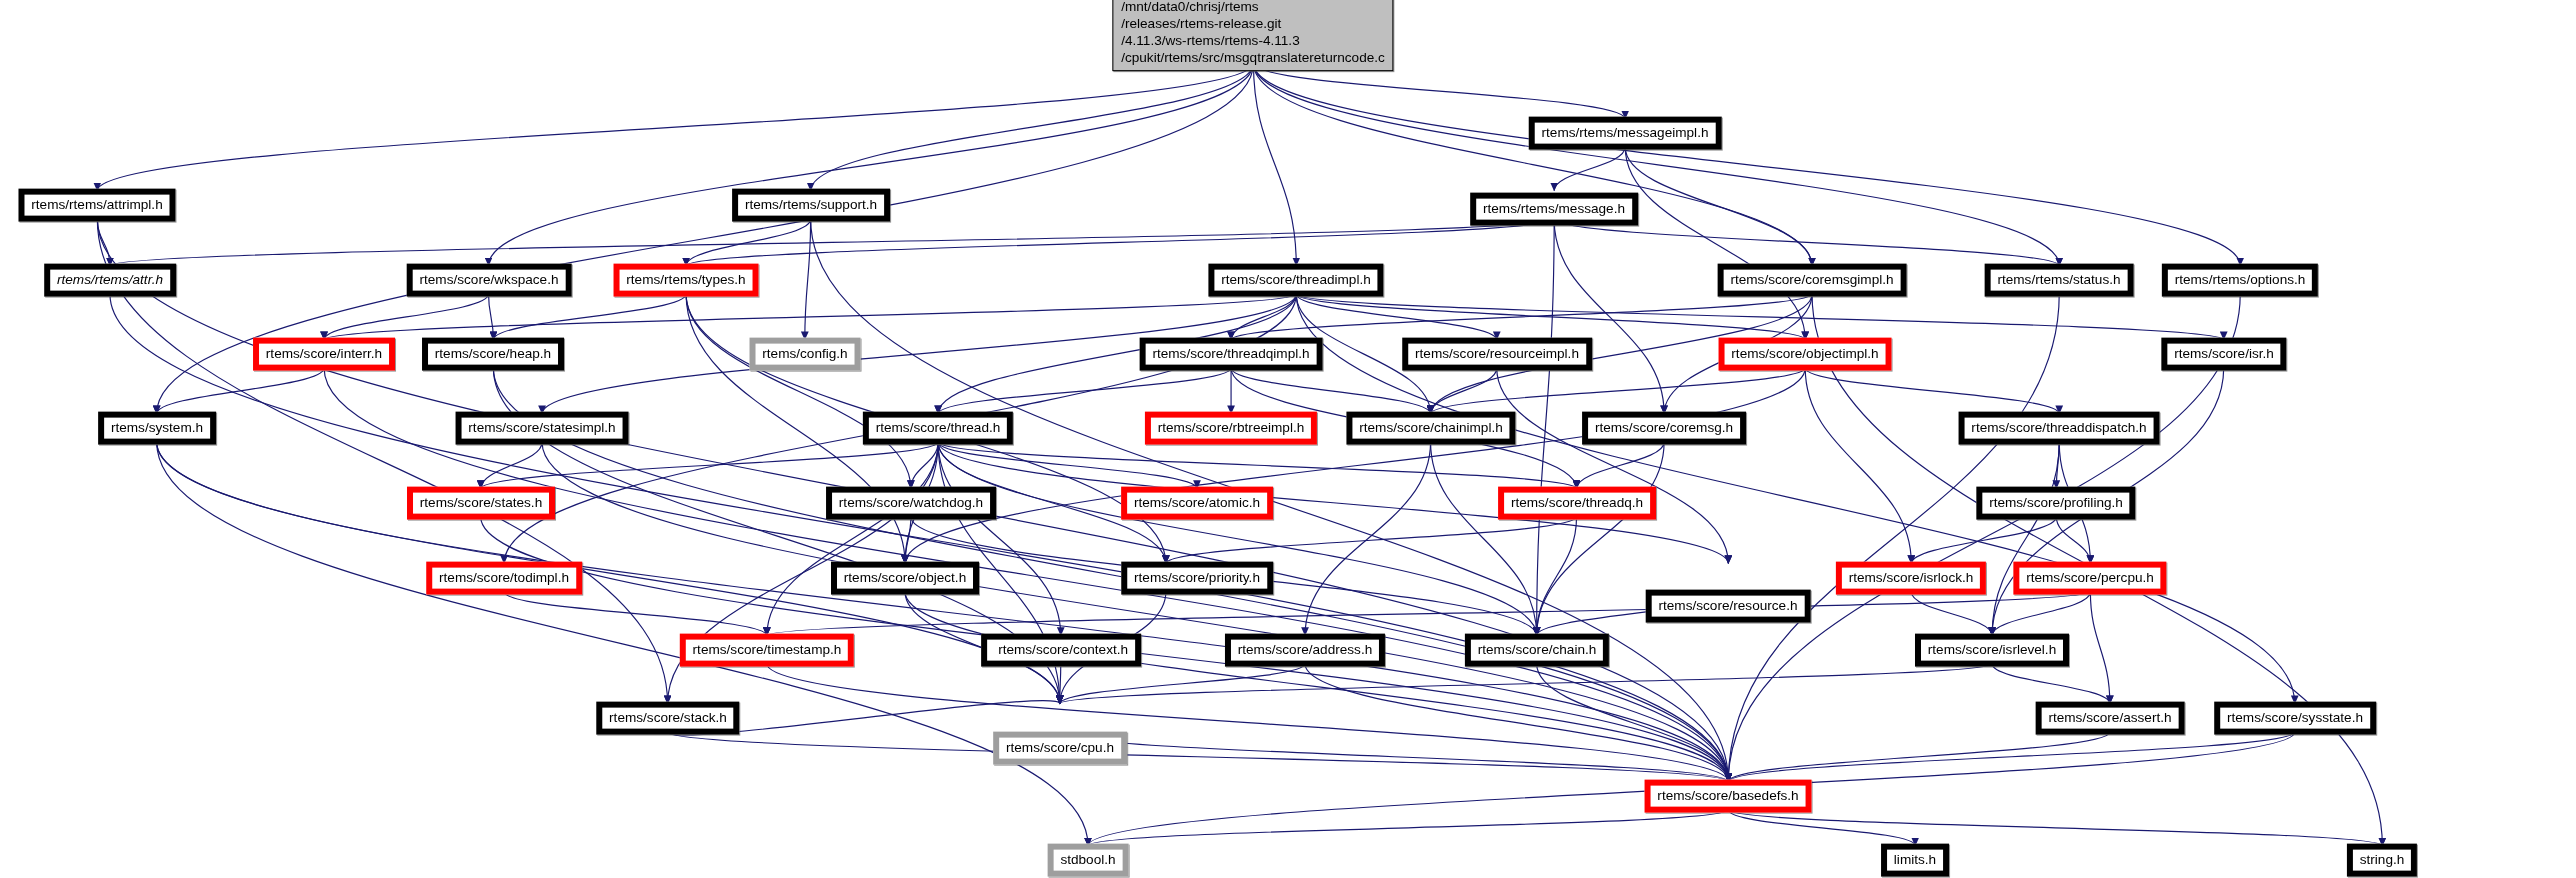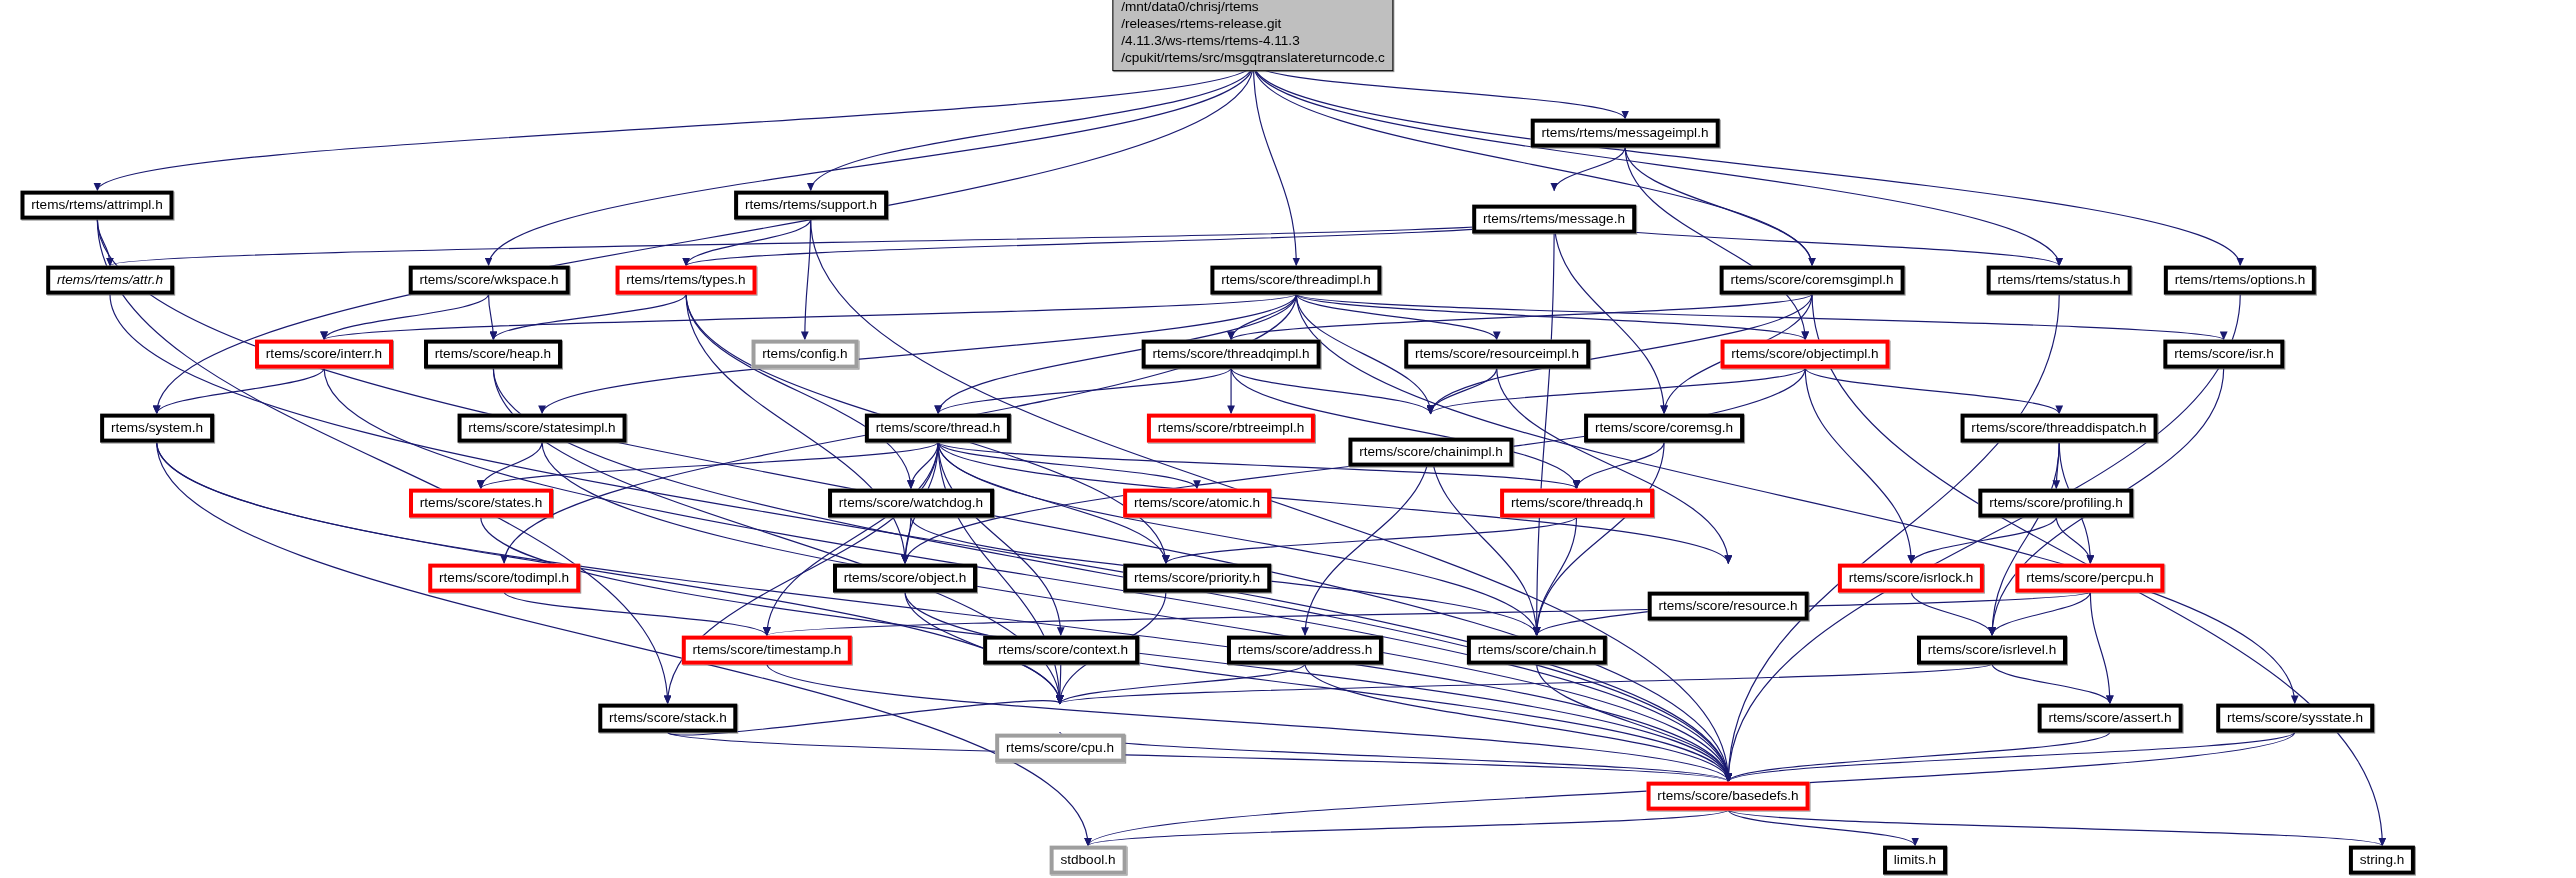--- a/index.html
+++ b/index.html
@@ -8,21 +8,21 @@
     width:2576px; height:879px;
     background:#ffffff;
     font-family:"Liberation Sans", sans-serif;
     overflow:hidden;
   }
   #edge-layer { position:absolute; left:0; top:0; width:2576px; height:879px; }
   .gnode {
     position:absolute;
     transform:translate(-50%,-50%);
     background:#ffffff;
-    border:4px solid #3b82f6;
+    border:6px solid #3b82f6;
     padding:1.9px 6.8px;
     font-size:13.6px;
     line-height:1.25;
     color:#000000;
     white-space:nowrap;
     box-shadow:1px 1px 0 rgba(60,60,60,0.55);
   }
   .gnode.root {
     background:#bfbfbf;
     border:1px solid #000000;
@@ -162,40 +162,40 @@
       </g>
   </svg>
   <div id="nodes">
       <div class="gnode root" style="left: 1253px; top: 33px; border-color: rgb(0, 0, 0); background: rgb(191, 191, 191);">/mnt/data0/chrisj/rtems
 /releases/rtems-release.git
 /4.11.3/ws-rtems/rtems-4.11.3
 /cpukit/rtems/src/msgqtranslatereturncode.c</div>
       <div class="gnode" style="left: 1625px; top: 133px; border-color: rgb(0, 0, 0);">rtems/rtems/messageimpl.h</div>
       <div class="gnode" style="left: 97px; top: 205px; border-color: rgb(0, 0, 0);">rtems/rtems/attrimpl.h</div>
       <div class="gnode" style="left: 811px; top: 205px; border-color: rgb(0, 0, 0);">rtems/rtems/support.h</div>
-      <div class="gnode" style="left: 1554px; top: 219px; border-color: rgb(0, 0, 0);">rtems/rtems/message.h</div>
+      <div class="gnode" style="left: 1554px; top: 209px; border-color: rgb(0, 0, 0);">rtems/rtems/message.h</div>
       <div class="gnode" style="left: 110px; top: 280px; border-color: rgb(0, 0, 0); font-style: italic;">rtems/rtems/attr.h</div>
       <div class="gnode" style="left: 489px; top: 280px; border-color: rgb(0, 0, 0);">rtems/score/wkspace.h</div>
       <div class="gnode" style="left: 686px; top: 280px; border-color: rgb(255, 0, 0);">rtems/rtems/types.h</div>
       <div class="gnode" style="left: 1296px; top: 280px; border-color: rgb(0, 0, 0);">rtems/score/threadimpl.h</div>
       <div class="gnode" style="left: 1812px; top: 280px; border-color: rgb(0, 0, 0);">rtems/score/coremsgimpl.h</div>
       <div class="gnode" style="left: 2059px; top: 280px; border-color: rgb(0, 0, 0);">rtems/rtems/status.h</div>
       <div class="gnode" style="left: 2240px; top: 280px; border-color: rgb(0, 0, 0);">rtems/rtems/options.h</div>
       <div class="gnode" style="left: 324px; top: 354px; border-color: rgb(255, 0, 0);">rtems/score/interr.h</div>
       <div class="gnode" style="left: 493px; top: 354px; border-color: rgb(0, 0, 0);">rtems/score/heap.h</div>
       <div class="gnode" style="left: 805px; top: 354px; border-color: rgb(158, 158, 158);">rtems/config.h</div>
       <div class="gnode" style="left: 1231px; top: 354px; border-color: rgb(0, 0, 0);">rtems/score/threadqimpl.h</div>
       <div class="gnode" style="left: 1497px; top: 354px; border-color: rgb(0, 0, 0);">rtems/score/resourceimpl.h</div>
       <div class="gnode" style="left: 1805px; top: 354px; border-color: rgb(255, 0, 0);">rtems/score/objectimpl.h</div>
       <div class="gnode" style="left: 2224px; top: 354px; border-color: rgb(0, 0, 0);">rtems/score/isr.h</div>
       <div class="gnode" style="left: 157px; top: 428px; border-color: rgb(0, 0, 0);">rtems/system.h</div>
       <div class="gnode" style="left: 542px; top: 428px; border-color: rgb(0, 0, 0);">rtems/score/statesimpl.h</div>
       <div class="gnode" style="left: 938px; top: 428px; border-color: rgb(0, 0, 0);">rtems/score/thread.h</div>
       <div class="gnode" style="left: 1231px; top: 428px; border-color: rgb(255, 0, 0);">rtems/score/rbtreeimpl.h</div>
-      <div class="gnode" style="left: 1431px; top: 428px; border-color: rgb(0, 0, 0); margin-top: 24px;">rtems/score/chainimpl.h</div>
+      <div class="gnode" style="left: 1431px; top: 428px; border-color: rgb(0, 0, 0);">rtems/score/chainimpl.h</div>
       <div class="gnode" style="left: 1664px; top: 428px; border-color: rgb(0, 0, 0);">rtems/score/coremsg.h</div>
       <div class="gnode" style="left: 2059px; top: 428px; border-color: rgb(0, 0, 0);">rtems/score/threaddispatch.h</div>
       <div class="gnode" style="left: 481px; top: 503px; border-color: rgb(255, 0, 0);">rtems/score/states.h</div>
       <div class="gnode" style="left: 911px; top: 503px; border-color: rgb(0, 0, 0);">rtems/score/watchdog.h</div>
       <div class="gnode" style="left: 1197px; top: 503px; border-color: rgb(255, 0, 0);">rtems/score/atomic.h</div>
       <div class="gnode" style="left: 1577px; top: 503px; border-color: rgb(255, 0, 0);">rtems/score/threadq.h</div>
       <div class="gnode" style="left: 2056px; top: 503px; border-color: rgb(0, 0, 0);">rtems/score/profiling.h</div>
       <div class="gnode" style="left: 504px; top: 578px; border-color: rgb(255, 0, 0);">rtems/score/todimpl.h</div>
       <div class="gnode" style="left: 905px; top: 578px; border-color: rgb(0, 0, 0);">rtems/score/object.h</div>
       <div class="gnode" style="left: 1197px; top: 578px; border-color: rgb(0, 0, 0);">rtems/score/priority.h</div>

